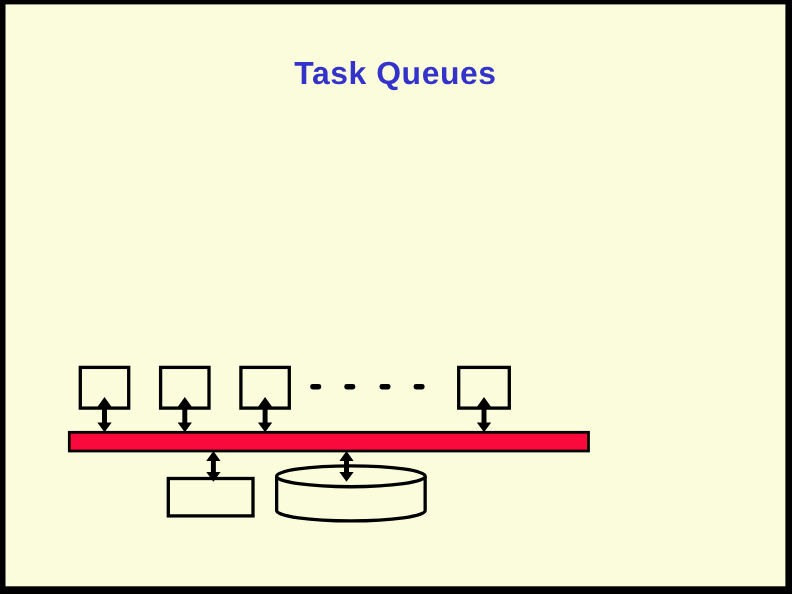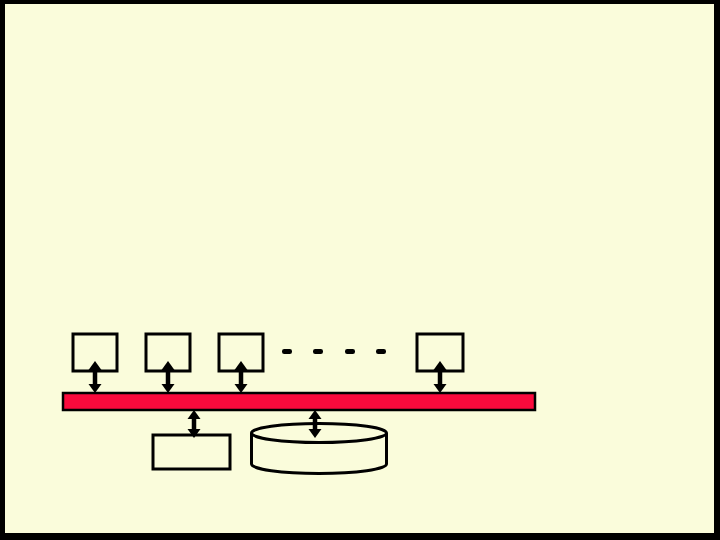--- a/index.html
+++ b/index.html
@@ -38,20 +38,21 @@
     position: absolute;
     left: 0; top: 0;
     width: 709px; height: 529px;
   }
 </style>
 </head>
 <body>
 
 <div id="frame">
   <div id="slide">
+    <div id="slide-title">Task Queues</div>
     <svg id="diagram-canvas" viewBox="0 0 709 529" xmlns="http://www.w3.org/2000/svg">
         <rect x="58" y="389" width="472" height="17" fill="#FA0A3C" stroke="#000000" stroke-width="2.5"></rect>
         <rect x="68" y="330" width="44" height="37" fill="#FAFCDB" stroke="#000000" stroke-width="3"></rect>
         <rect x="141" y="330" width="44" height="37" fill="#FAFCDB" stroke="#000000" stroke-width="3"></rect>
         <rect x="214" y="330" width="44" height="37" fill="#FAFCDB" stroke="#000000" stroke-width="3"></rect>
         <rect x="412" y="330" width="46" height="37" fill="#FAFCDB" stroke="#000000" stroke-width="3"></rect>
         <rect x="277" y="345" width="10" height="5" rx="2.2" fill="#000000"></rect>
         <rect x="308" y="345" width="10" height="5" rx="2.2" fill="#000000"></rect>
         <rect x="340" y="345" width="10" height="5" rx="2.2" fill="#000000"></rect>
         <rect x="371" y="345" width="10" height="5" rx="2.2" fill="#000000"></rect>

